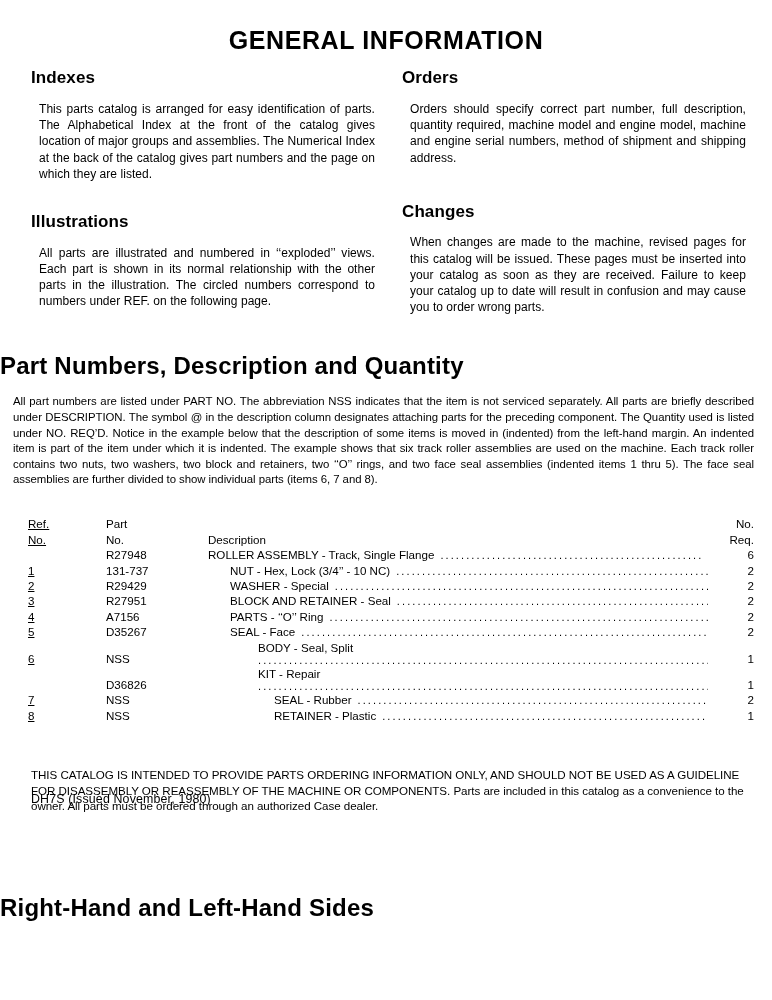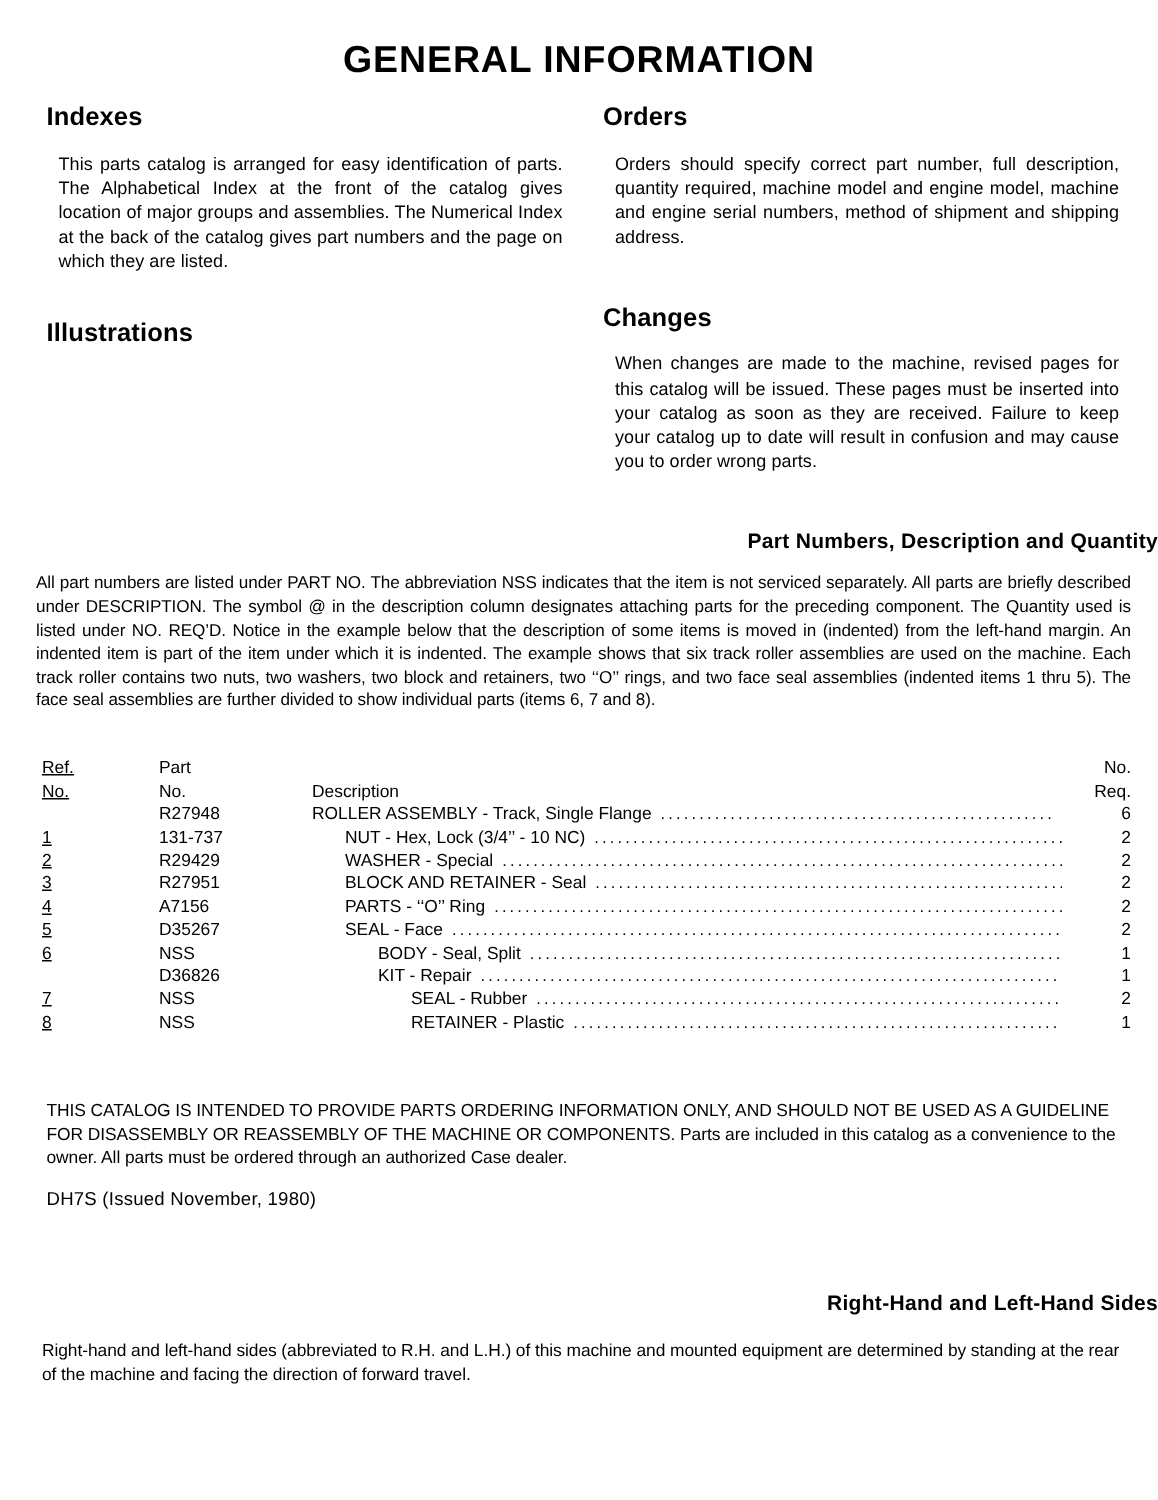--- a/index.html
+++ b/index.html
@@ -63,34 +63,34 @@
     font-size: 12px;
     line-height: 16.2px;
     text-align: justify;
     margin: 0;
     padding-left: 8px;
     letter-spacing: 0.05px;
   }
 
   
   .center-head {
-    text-align: right;
-    font-size: 14px;
+    text-align: left;
+    font-size: 24px;
     font-weight: bold;
     margin: 0;
     letter-spacing: 0.2px;
   }
   #part-numbers-section { margin-top: 37px; }
 
   .wide-text {
     font-size: 11.4px;
     line-height: 15.6px;
     text-align: justify;
     margin: 14px 0 0 0;
-    padding: 0 18px 0 24px;
+    padding: 0 18px 0 13px;
     letter-spacing: -0.05px;
   }
 
   
   .table-wrap {
     margin-top: 28px;
     padding: 0 18px 0 28px;
     font-size: 11.6px;
     line-height: 15.4px;
   }
@@ -125,21 +125,21 @@
     overflow: hidden;
     white-space: nowrap;
     margin: 0 5px 0 6px;
     letter-spacing: 2.1px;
     font-size: 11px;
     line-height: 1;
     color: #000;
   }
   .ind-0 { padding-left: 0px; }
   .ind-1 { padding-left: 22px; }
-  .ind-2 { padding-left: 44px; }
+  .ind-2 { padding-left: 44px; flex-direction: column; }
   .ind-3 { padding-left: 66px; }
 
   
   .notice {
     margin-top: 44px;
     padding: 0 18px 0 31px;
     font-size: 11.6px;
     line-height: 15.6px;
     text-align: left;
     letter-spacing: -0.05px;
@@ -171,20 +171,21 @@
 
   <h1 class="main-title">GENERAL INFORMATION</h1>
 
   <div class="cols">
 
     <div class="col col-left">
       <h2 class="sec-head">Indexes</h2>
       <p class="body-text">This parts catalog is arranged for easy identification of parts. The Alphabetical Index at the front of the catalog gives location of major groups and assemblies. The Numerical Index at the back of the catalog gives part numbers and the page on which they are listed.</p>
 
       <h2 class="sec-head second">Illustrations</h2>
+      <p class="body-text">All parts are illustrated and numbered in ‘‘exploded’’ views. Each part is shown in its normal relationship with the other parts in the illustration. The circled numbers correspond to numbers under REF. on the following page.</p>
     </div>
 
     <div class="col col-right">
       <h2 class="sec-head">Orders</h2>
       <p class="body-text">Orders should specify correct part number, full description, quantity required, machine model and engine model, machine and engine serial numbers, method of shipment and shipping address.</p>
 
       <h2 class="sec-head second-r">Changes</h2>
       <p class="body-text">When changes are made to the machine, revised pages for this catalog will be issued. These pages must be inserted into your catalog as soon as they are received. Failure to keep your catalog up to date will result in confusion and may cause you to order wrong parts.</p>
     </div>
 
@@ -323,18 +324,17 @@
             <td class="c-qty">1</td>
           </tr>
         </tbody>
     </table>
   </div>
 
   <p class="notice">THIS CATALOG IS INTENDED TO PROVIDE PARTS ORDERING INFORMATION ONLY, AND SHOULD NOT BE USED AS A GUIDELINE FOR DISASSEMBLY OR REASSEMBLY OF THE MACHINE OR COMPONENTS. Parts are included in this catalog as a convenience to the owner. All parts must be ordered through an authorized Case dealer.</p>
 
   <div id="rh-lh-section">
     <h2 class="center-head">Right-Hand and Left-Hand Sides</h2>
-    <p class="rhlh-text">Right-hand and left-hand sides (abbreviated to R.H. and L.H.) of this machine and mounted equipment are determined by standing at the rear of the machine and facing the direction of forward travel.</p>
   </div>
 
   <div class="footer">DH7S (Issued November, 1980)</div>
 
 </div>
 
 </body></html>

